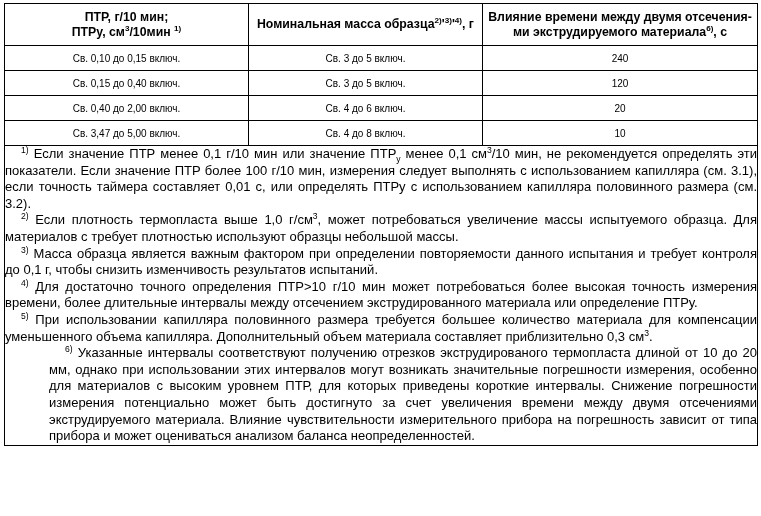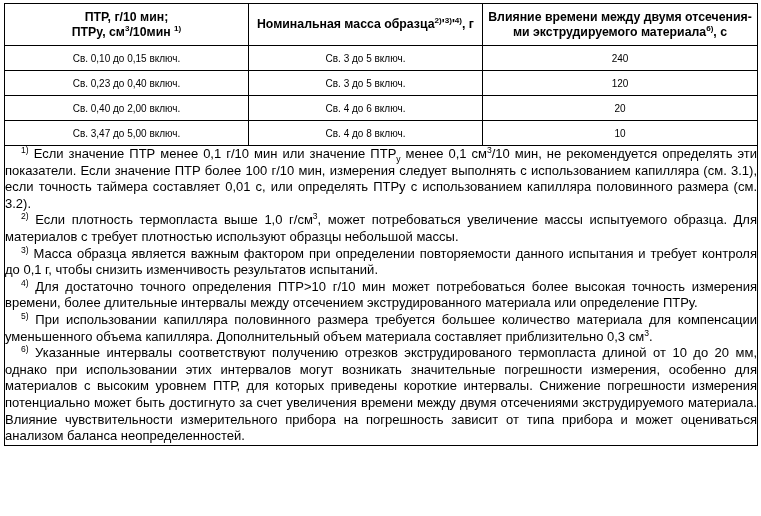--- a/index.html
+++ b/index.html
@@ -90,20 +90,21 @@
   .note:last-child {
     text-align: justify;
   }
   .note .marker {
     font-size: 0.66em;
     vertical-align: super;
     line-height: 0;
   }
   .note-last-line-left {
     text-align-last: left;
+    margin-left: 44px;
   }
 </style>
 </head>
 <body>
 
 <div class="page">
 
   <table class="ptr-table">
     <colgroup>
       <col class="c1">
@@ -125,21 +126,21 @@
         </th>
       </tr>
     </thead>
     <tbody>
       <tr>
         <td class="td-cell">Св. 0,10 до 0,15 включ.</td>
         <td class="td-cell">Св. 3 до 5 включ.</td>
         <td class="td-cell">240</td>
       </tr>
       <tr>
-        <td class="td-cell">Св. 0,23 до 0,40 включ.</td>
+        <td class="td-cell">Св. 0,15 до 0,40 включ.</td>
         <td class="td-cell">Св. 3 до 5 включ.</td>
         <td class="td-cell">120</td>
       </tr>
       <tr>
         <td class="td-cell">Св. 0,40 до 2,00 включ.</td>
         <td class="td-cell">Св. 4 до 6 включ.</td>
         <td class="td-cell">20</td>
       </tr>
       <tr>
         <td class="td-cell">Св. 3,47 до 5,00 включ.</td>

